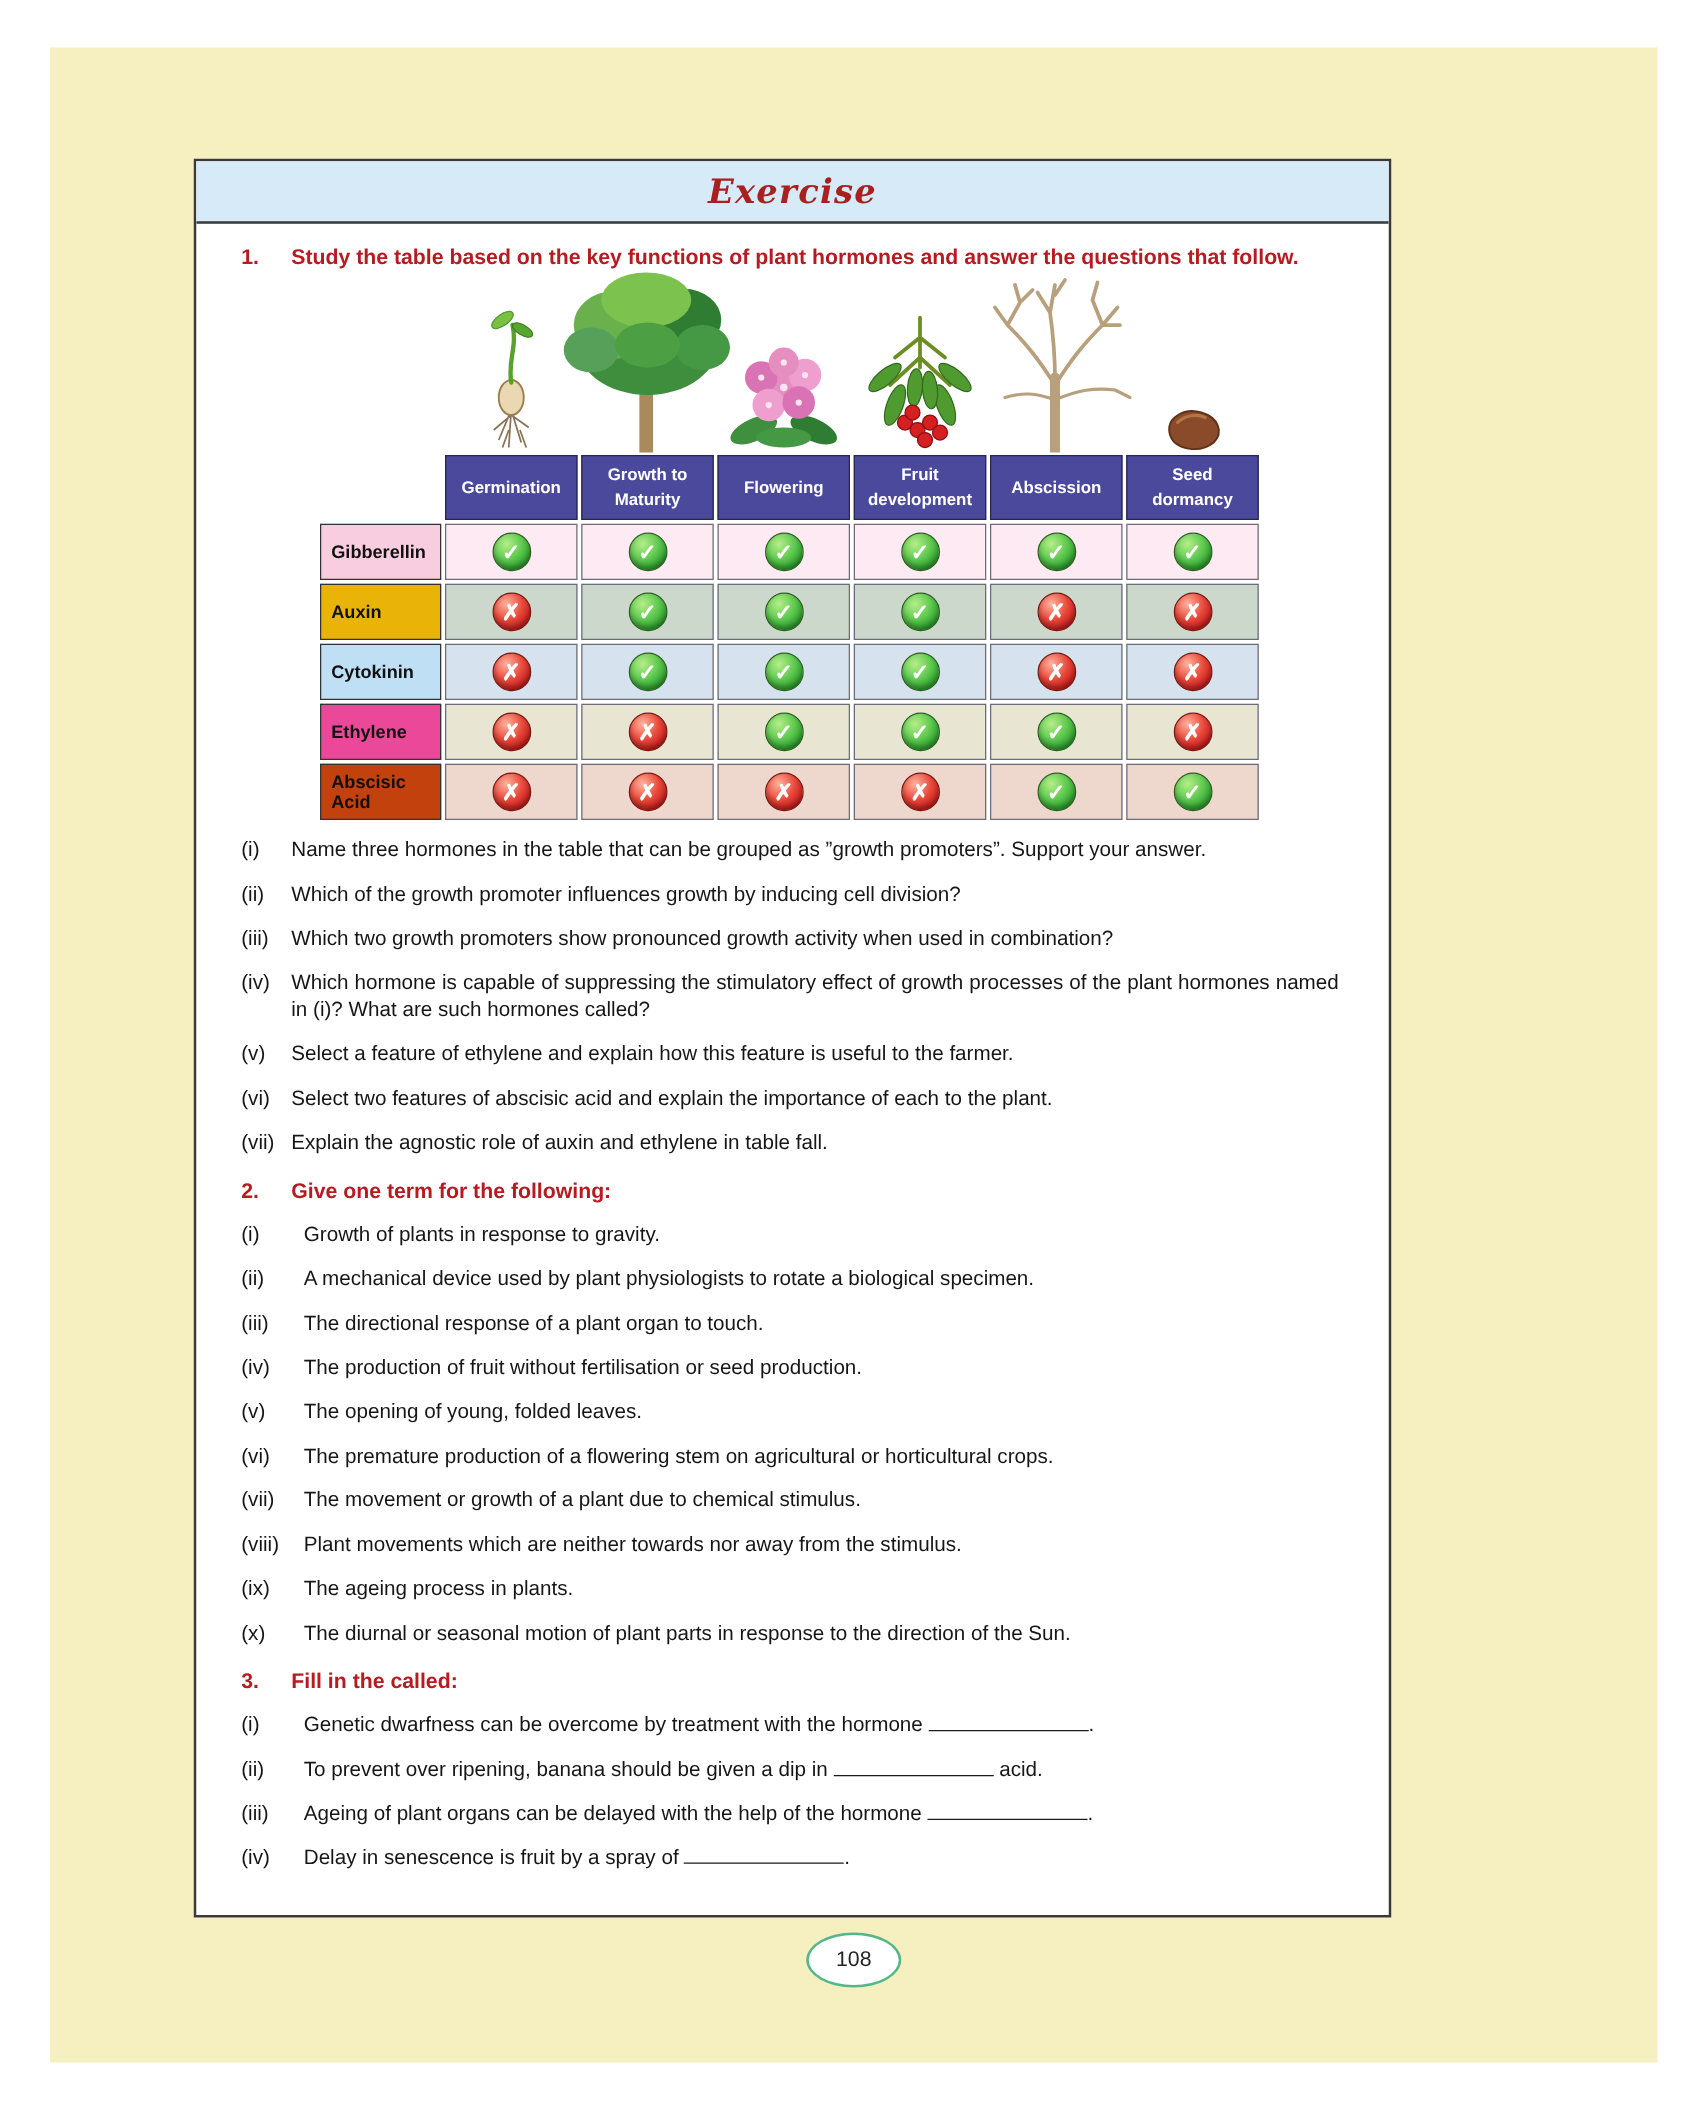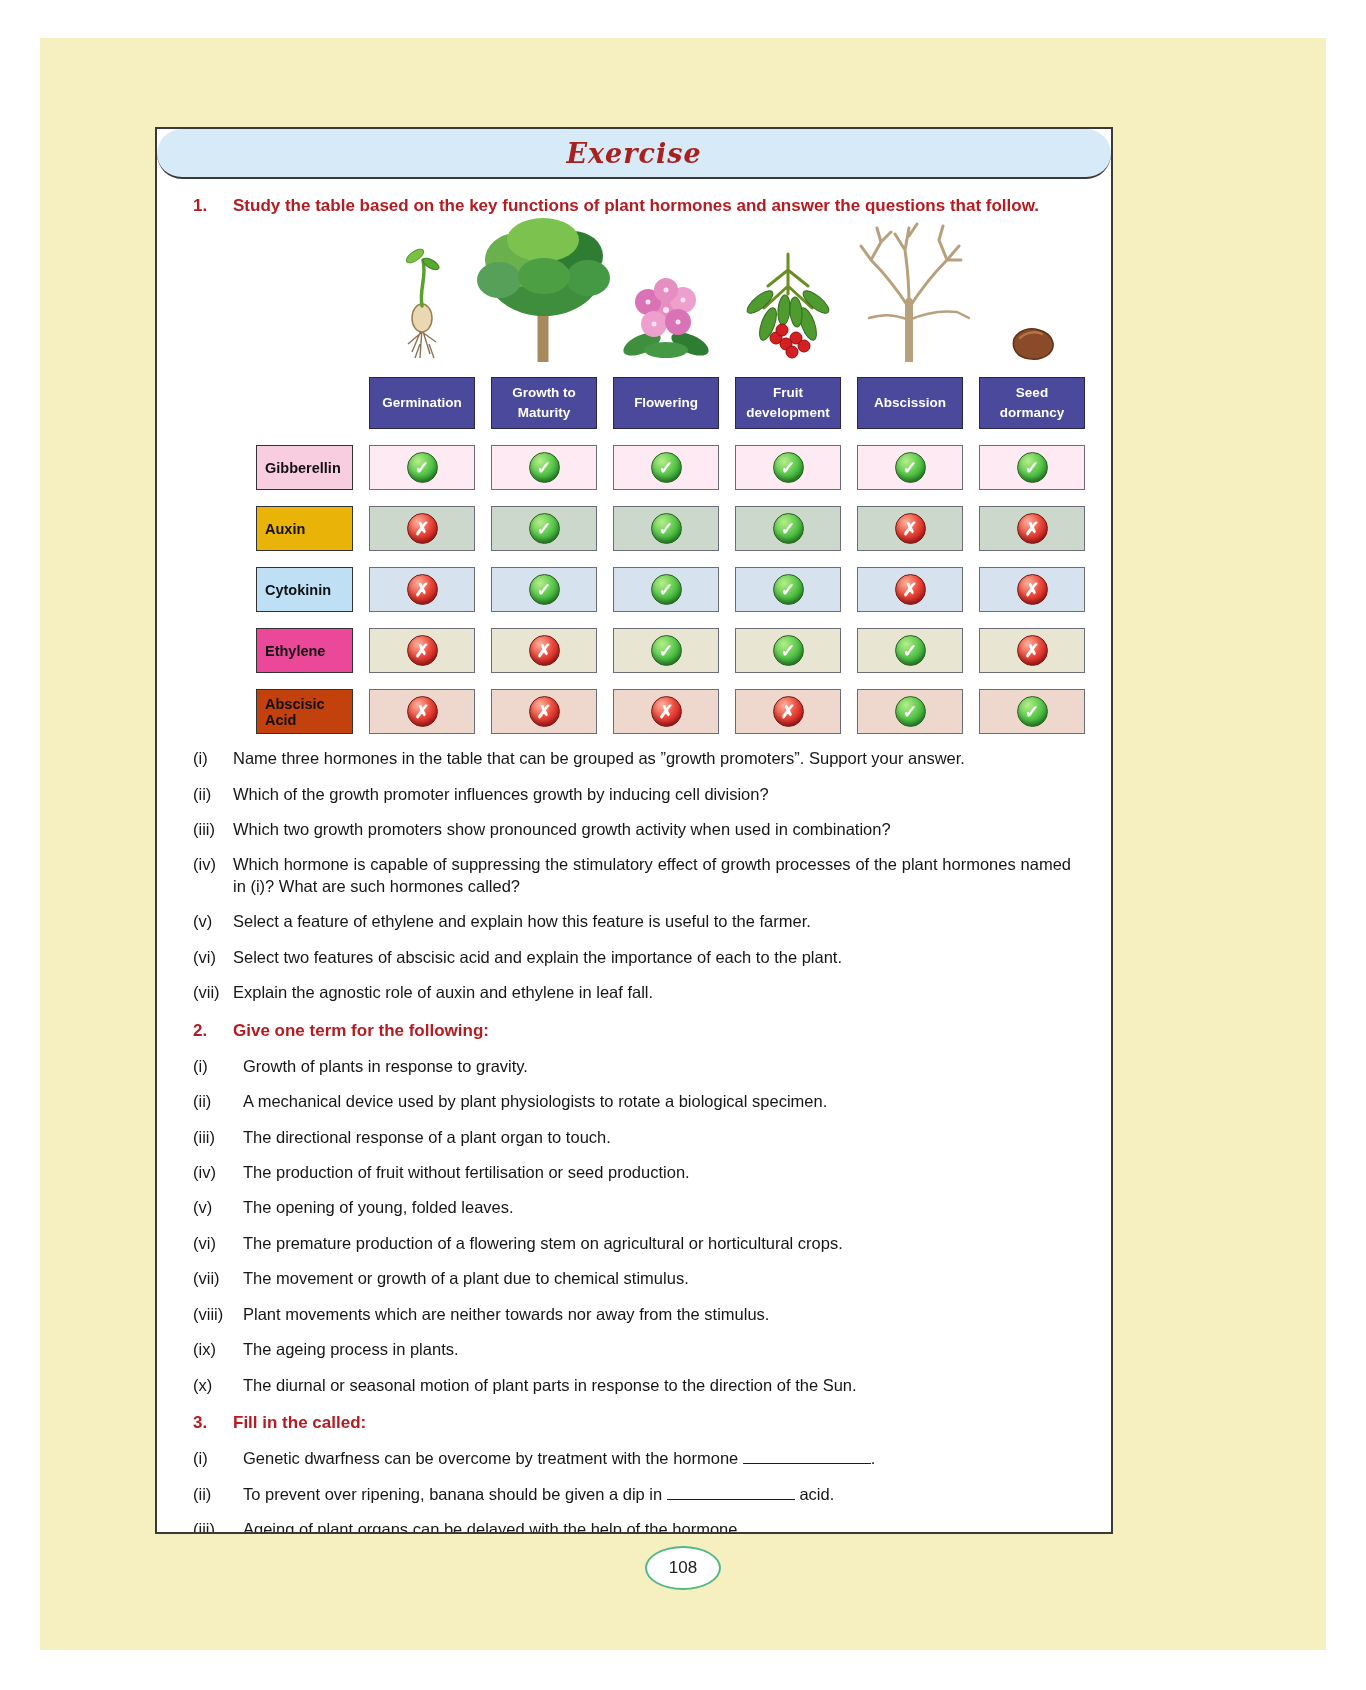--- a/index.html
+++ b/index.html
@@ -1,26 +1,26 @@
 <!DOCTYPE html>
 <html><head>
 <meta charset="utf-8">
 <style>
   html,body{margin:0;padding:0;background:#ffffff;}
   body{width:1366px;height:1690px;position:relative;font-family:"Liberation Sans",sans-serif;color:#161616;}
   .page{position:absolute;left:40px;top:38px;width:1286px;height:1612px;background:#f6f0c1;}
   .exercise-box{position:absolute;left:115px;top:89px;width:954px;height:1403px;background:#ffffff;border:2px solid #3a3a3a;overflow:hidden;}
-  .banner{height:48px;background:#d6ebf7;border-bottom:2px solid #3a3a3a;display:flex;align-items:center;justify-content:center;border-radius:25px;}
+  .banner{height:48px;background:#d6ebf7;border-bottom:2px solid #3a3a3a;display:flex;align-items:center;justify-content:center;}
   .banner-title{font-family:"DejaVu Serif",serif;font-style:italic;font-weight:bold;font-size:27px;color:#a8201f;letter-spacing:1px;}
   .content{padding:0 36px 0 36px;}
   .sec-head{display:grid;grid-template-columns:40px 1fr;color:#b51b20;font-weight:bold;font-size:17px;margin-top:16px;line-height:1.3;}
   .sec-head .num{font-weight:bold;}
 
   
-  .htable{display:grid;grid-template-columns:97px repeat(6,106px);grid-template-rows:140px 52px repeat(5,45px);gap:16px;margin:4px 0 14px 63px;}
+  .htable{display:grid;grid-template-columns:97px repeat(6,106px);grid-template-rows:140px 52px repeat(5,45px);gap:3px;margin:4px 0 14px 63px;}
   .spacer{background:transparent;}
   .img-cell{position:relative;overflow:visible;}
   .img-cell svg{position:absolute;bottom:-1px;left:50%;transform:translateX(-50%);}
   .hcell{background:#4b499b;border:1px solid #26264f;color:#ffffff;font-weight:bold;font-size:13.5px;display:flex;align-items:center;justify-content:center;text-align:center;line-height:1.5;padding:2px 4px;box-sizing:border-box;}
   .lcell{border:1px solid #333;font-weight:bold;font-size:14.5px;display:flex;align-items:center;padding-left:8px;box-sizing:border-box;color:#111;}
   .dcell{border:1px solid #6b6b7a;display:flex;align-items:center;justify-content:center;box-sizing:border-box;}
   .mark{width:29px;height:29px;border-radius:50%;display:flex;align-items:center;justify-content:center;color:#fff;font-weight:bold;font-size:18px;line-height:1;}
   .mark.check{background:radial-gradient(circle at 35% 28%, #b6ee8a 0%, #5ec94f 45%, #2f9f2f 75%, #177117 100%);border:1px solid #2c5e20;box-shadow:inset 0 -3px 4px rgba(0,0,0,.28);}
   .mark.cross{background:radial-gradient(circle at 35% 28%, #ffb4a0 0%, #e94a3b 45%, #c92020 75%, #8c0e11 100%);border:1px solid #761811;box-shadow:inset 0 -3px 4px rgba(0,0,0,.28);}
 
@@ -259,21 +259,21 @@
           <li>
             <span class="qnum">(v)</span>
             <span class="qtext just">Select a feature of ethylene and explain how this feature is useful to the farmer.</span>
           </li>
           <li>
             <span class="qnum">(vi)</span>
             <span class="qtext just">Select two features of abscisic acid and explain the importance of each to the plant.</span>
           </li>
           <li>
             <span class="qnum">(vii)</span>
-            <span class="qtext just">Explain the agnostic role of auxin and ethylene in leaf fall.</span>
+            <span class="qtext just">Explain the agnostic role of auxin and ethylene in table fall.</span>
           </li>
         </ul>
 
       <div class="sec-head">
         <span class="num">2.</span>
         <span>Give one term for the following:</span>
       </div>
       <div style="height:14px"></div>
       <ul class="qlist wide" id="q2list">
           <li>

